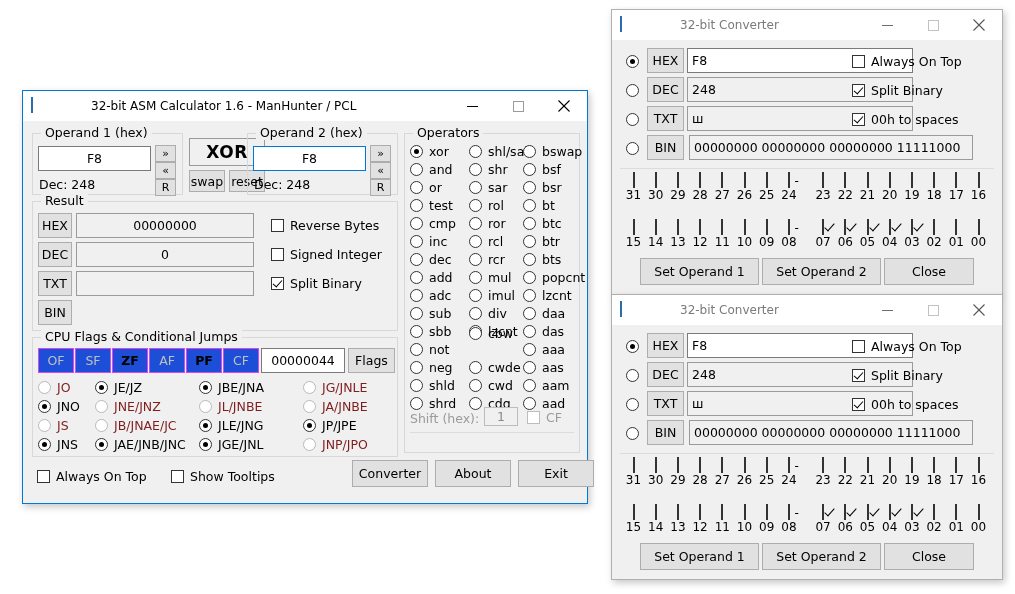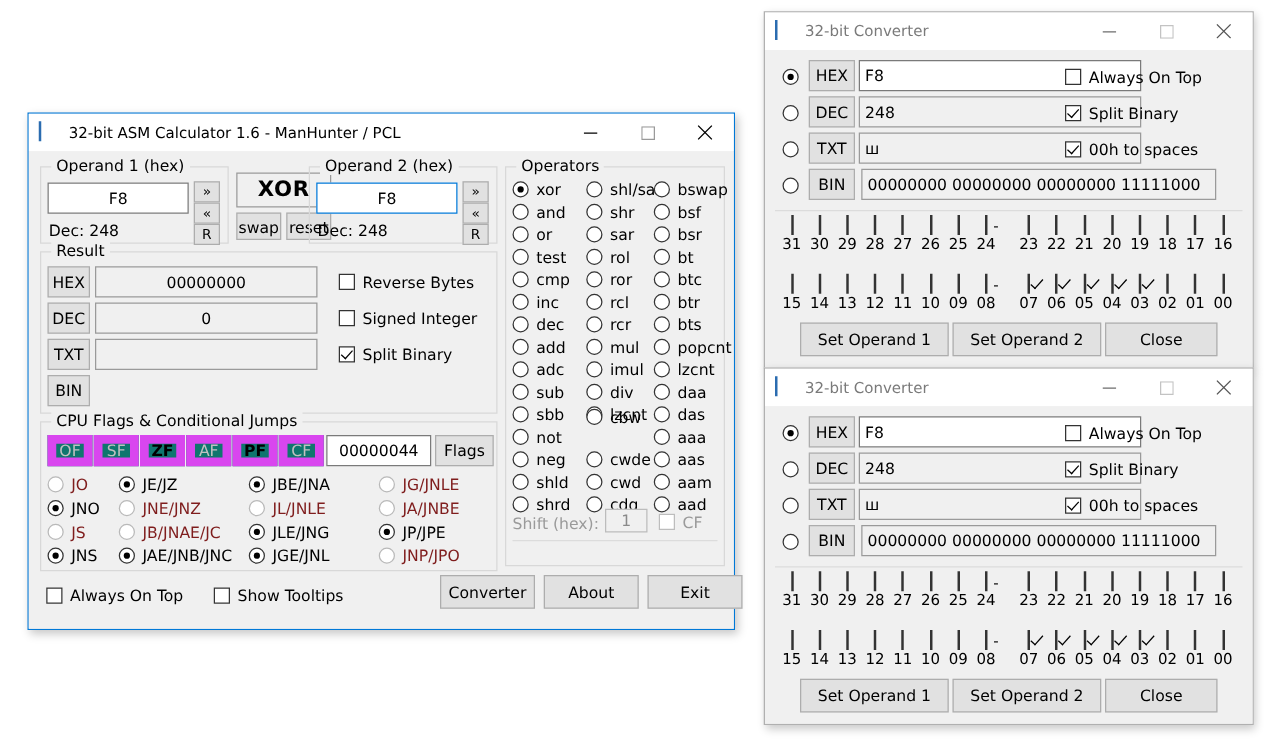--- a/index.html
+++ b/index.html
@@ -11,21 +11,21 @@
     color:#000;
     position:relative;
     overflow:hidden;
     -webkit-font-smoothing:antialiased;
   }
 
   
   .win{position:absolute;background:#f0f0f0;box-sizing:border-box;}
   .win.active{border:1px solid #0078d7;}
   .win.inactive{border:1px solid #b0b0b0;}
-  .win .titlebar{height:30px;background:#ffffff;display:flex;align-items:center;box-sizing:border-box;}
+  .win .titlebar{height:30px;background:#ffffff;display:flex;align-items:center;box-sizing:border-box;gap:36px;}
   .win .tb-icon{width:16px;height:16px;margin-left:8px;margin-right:8px;flex:0 0 auto;position:relative;}
   .win .tb-title{font-size:12px;color:#000;flex:1 1 auto;white-space:nowrap;overflow:hidden;}
   .win.inactive .tb-title{color:#7a7a7a;}
   .tb-btns{display:flex;height:30px;flex:0 0 auto;}
   .tb-btn{width:46px;height:30px;display:flex;align-items:center;justify-content:center;color:#000;font-size:11px;}
   .win.inactive .tb-btn{color:#6d6d6d;}
   .tb-btn svg{display:block;}
 
   
   .calcicon{width:16px;height:16px;border:1.6px solid #2b6cb0;background:#ffffff;box-sizing:border-box;}
@@ -61,21 +61,21 @@
 
   
   .rb{position:absolute;display:flex;align-items:center;white-space:nowrap;font-size:12.5px;}
   .rdot{width:13px;height:13px;border-radius:50%;border:1px solid #333;background:#fff;
         flex:0 0 auto;margin-right:6px;position:relative;box-sizing:border-box;}
   .rdot.dim{border-color:#b9b9b9;}
   .rdot.on::after{content:"";position:absolute;left:3px;top:3px;width:5px;height:5px;border-radius:50%;background:#000;}
   .rb.dim{color:#7f1d1d;}
 
   
-  .flagbox{position:absolute;box-sizing:border-box;border:7px solid #d946ef;background:#0f766e;
+  .flagbox{position:absolute;box-sizing:border-box;border:1px solid #d946ef;background:#1d4ed8;
            display:flex;align-items:center;justify-content:center;font-size:12.5px;font-weight:bold;color:#000;}
   .flagbox.off{color:#c0c0c0;font-weight:normal;}
 
   .ctext{position:absolute;white-space:nowrap;font-size:12.5px;}
   .ctext.dim{color:#9a9a9a;}
   .ctext.bold{font-weight:bold;}
 
   .hr{position:absolute;height:1px;background:#dcdcdc;}
 
   
@@ -416,21 +416,21 @@
           <div class="rb" style="left: 62px; top: 99px;">
             <span class="rdot on"></span>
             <span>JAE/JNB/JNC</span>
           </div>
           <div class="rb" style="left: 166px; top: 42px;">
             <span class="rdot on"></span>
             <span>JBE/JNA</span>
           </div>
           <div class="rb dim" style="left: 166px; top: 61px;">
             <span class="rdot dim"></span>
-            <span>JL/JNLE</span>
+            <span>JL/JNBE</span>
           </div>
           <div class="rb" style="left: 166px; top: 80px;">
             <span class="rdot on"></span>
             <span>JLE/JNG</span>
           </div>
           <div class="rb" style="left: 166px; top: 99px;">
             <span class="rdot on"></span>
             <span>JGE/JNL</span>
           </div>
           <div class="rb dim" style="left: 270px; top: 42px;">

